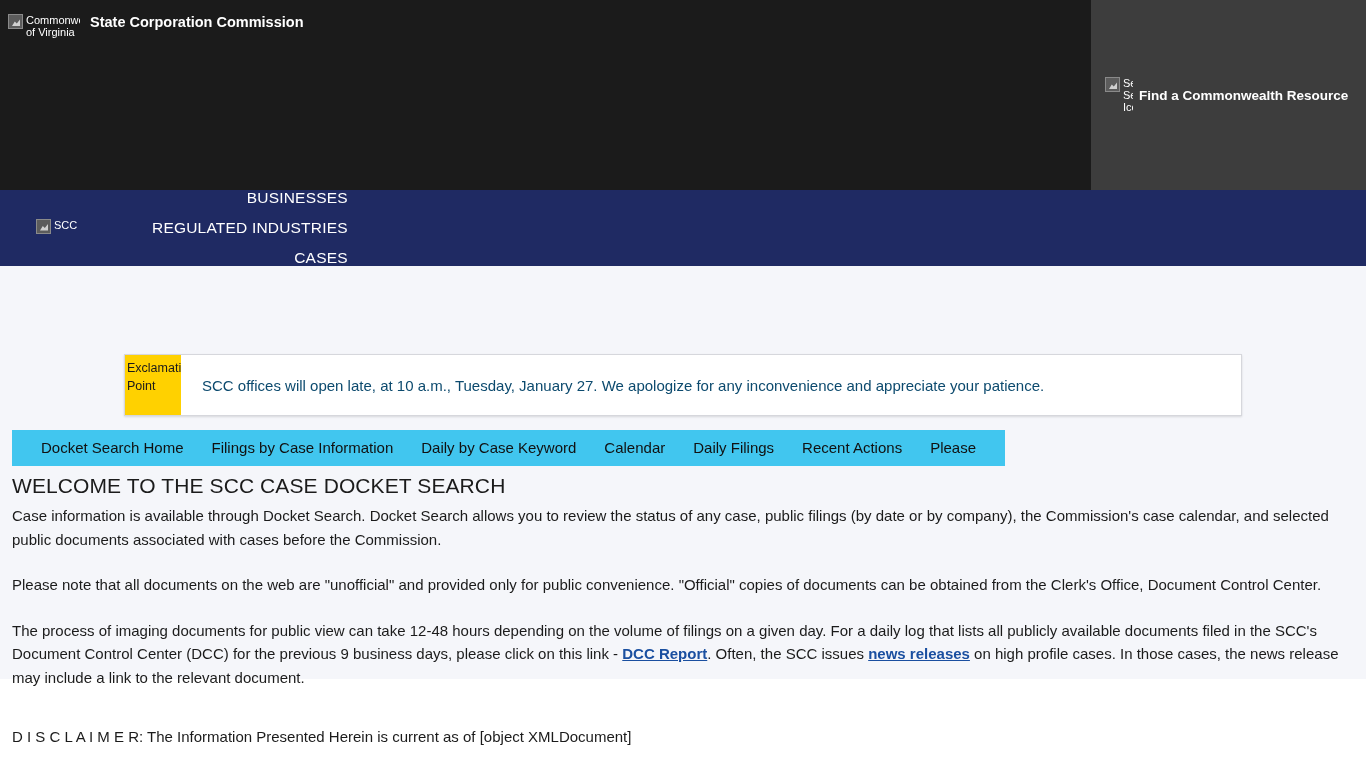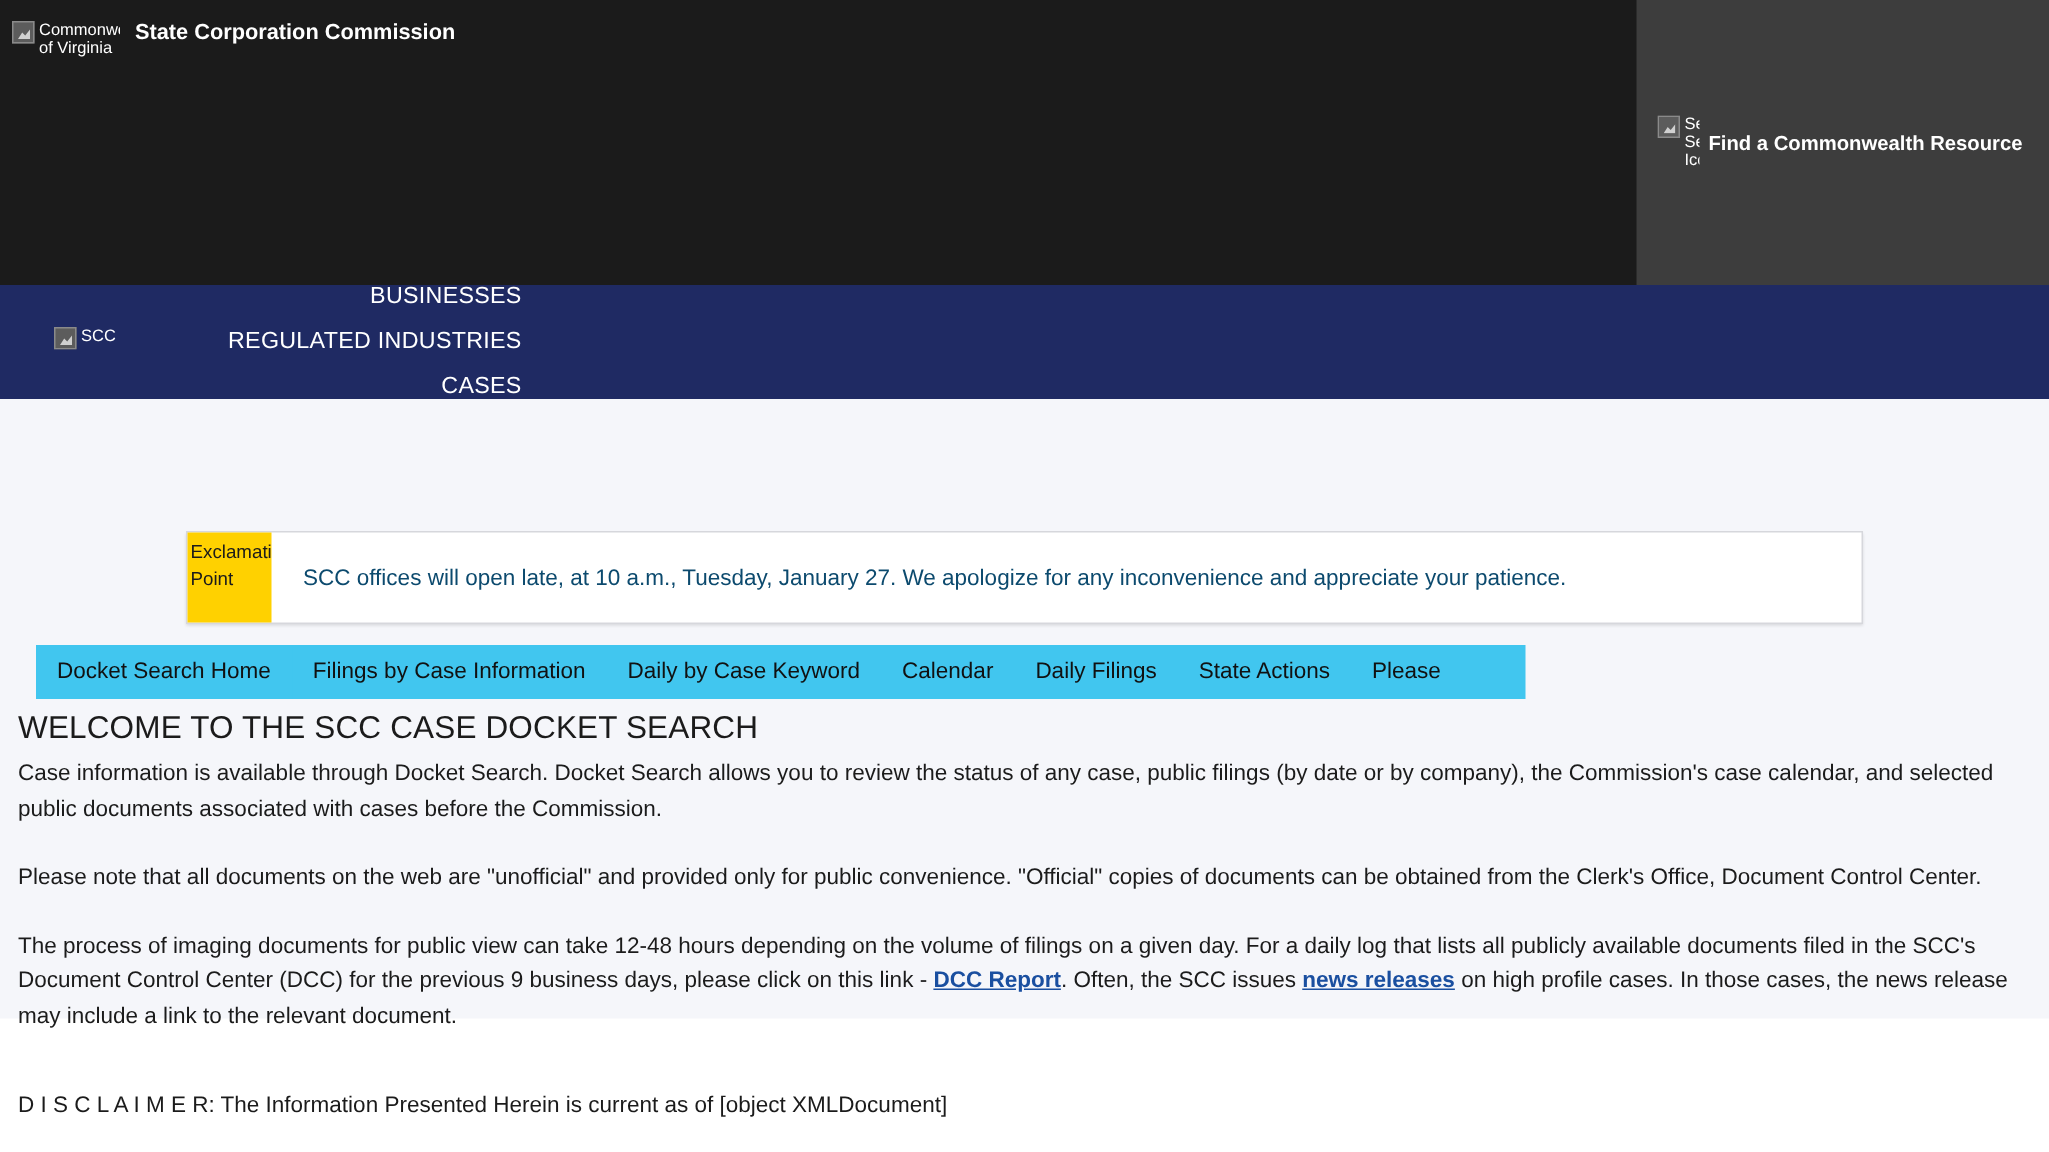--- a/index.html
+++ b/index.html
@@ -162,27 +162,28 @@
     display: flex;
     align-items: center;
     padding: 0 21px;
     font-size: 15px;
     color: #0c4a6e;
   }
 
   
   .tabs {
     position: absolute;
-    left: 24px;
+    left: 12px;
     top: 164px;
     width: 993px;
     height: 36px;
     background: #41c6ef;
     display: flex;
     align-items: center;
+    justify-content: center;
   }
   .tab {
     font-size: 15px;
     color: #111;
     padding: 8px 14px;
     text-decoration: none;
     white-space: nowrap;
     line-height: 20px;
   }
   .tab.active { background: #41c6ef; font-weight: normal; }
@@ -264,21 +265,21 @@
     </div>
     <div class="alert-text">SCC offices will open late, at 10 a.m., Tuesday, January 27. We apologize for any inconvenience and appreciate your patience.</div>
   </div>
 
   <div class="tabs">
     <a href="#" class="tab active">Docket Search Home</a>
     <a href="#" class="tab">Filings by Case Information</a>
     <a href="#" class="tab">Daily by Case Keyword</a>
     <a href="#" class="tab">Calendar</a>
     <a href="#" class="tab">Daily Filings</a>
-    <a href="#" class="tab">State Actions</a>
+    <a href="#" class="tab">Recent Actions</a>
     <a href="#" class="tab">Please</a>
   </div>
 
   <div class="doc">
     <h1>WELCOME TO THE SCC CASE DOCKET SEARCH</h1>
     <p>Case information is available through Docket Search. Docket Search allows you to review the status of any case, public filings (by date or by company), the Commission's case calendar, and selected public documents associated with cases before the Commission.</p>
     <p>Please note that all documents on the web are "unofficial" and provided only for public convenience. "Official" copies of documents can be obtained from the Clerk's Office, Document Control Center.</p>
     <p>
       <span>The process of imaging documents for public view can take 12-48 hours depending on the volume of filings on a given day. For a daily log that lists all publicly available documents filed in the SCC's Document Control Center (DCC) for the previous 9 business days, please click on this link - </span><a href="#">DCC Report</a><span>. Often, the SCC issues </span><a href="#">news releases</a><span> on high profile cases. In those cases, the news release may include a link to the relevant document.</span>
     </p>

